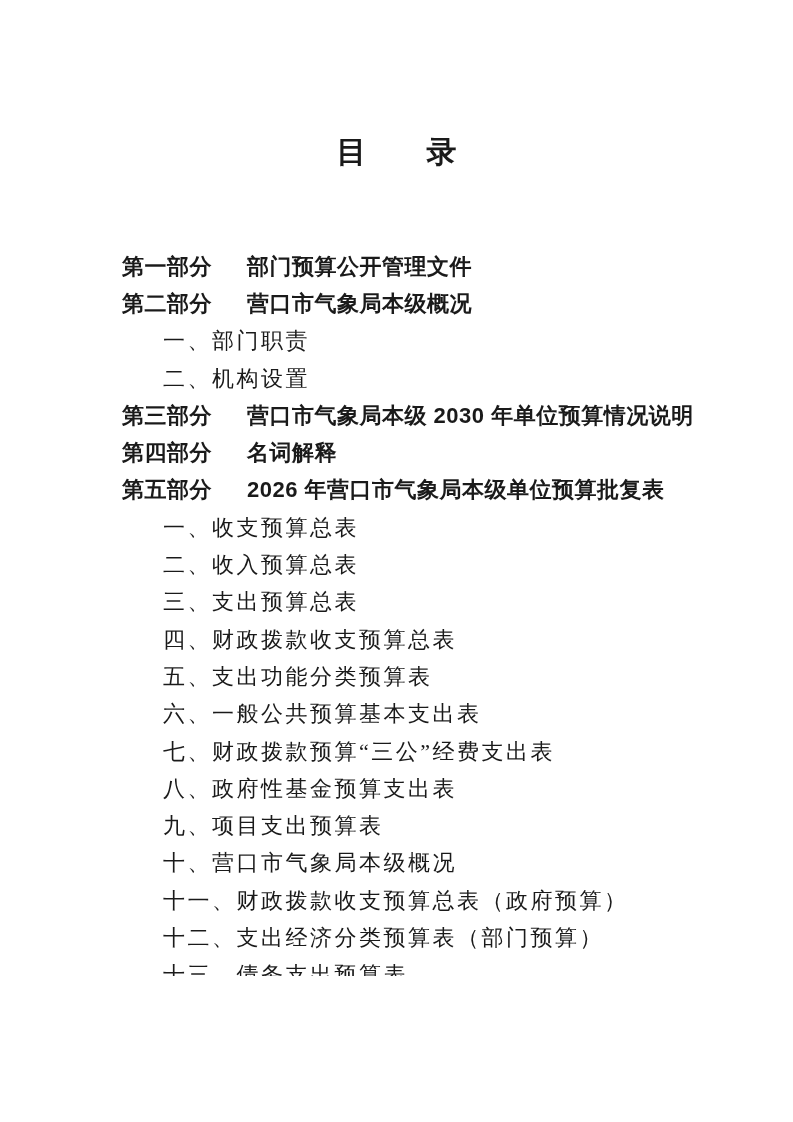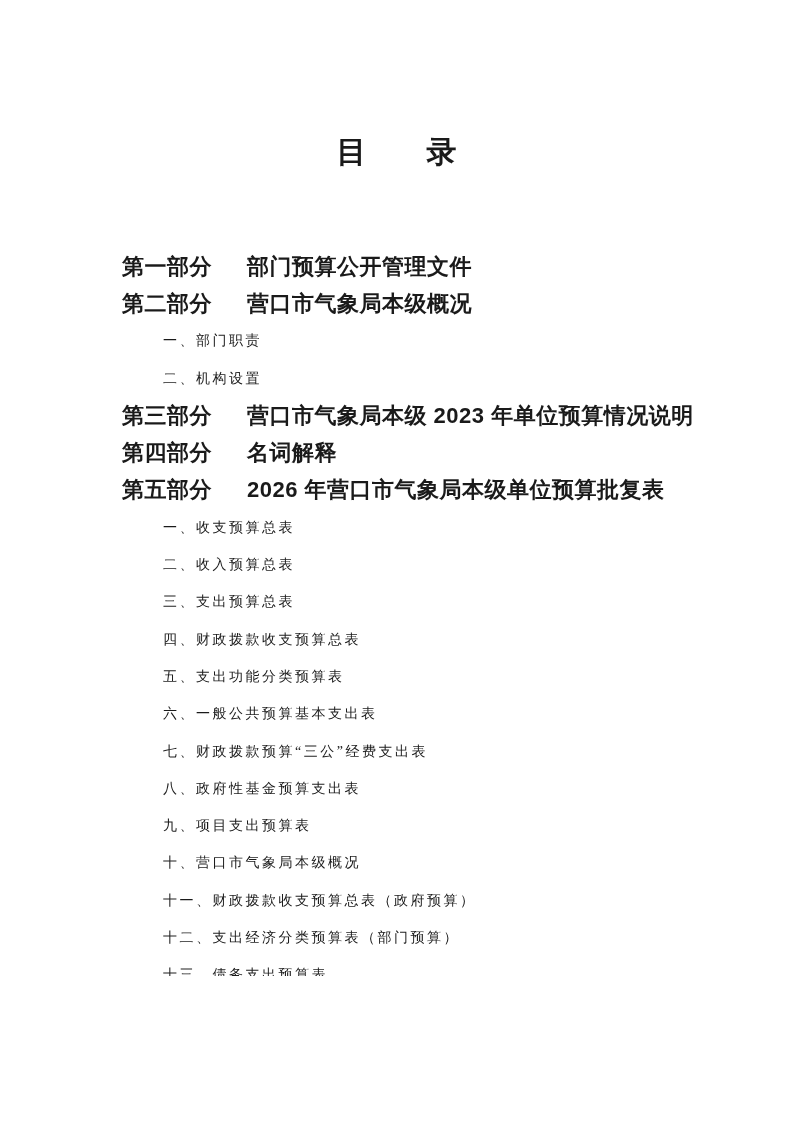--- a/index.html
+++ b/index.html
@@ -41,21 +41,21 @@
   .part {
     font-family: "Liberation Sans", "DejaVu Sans", sans-serif;
     font-weight: bold;
     font-size: 22px;
     letter-spacing: 0.5px;
   }
   .part-label { flex: 0 0 125px; }
   .part-title { flex: 1; }
   .item {
     font-family: "Liberation Serif", "DejaVu Serif", serif;
-    font-size: 14px;
+    font-size: 22px;
     letter-spacing: 2.5px;
     padding-left: 41px;
   }
   .page-number {
     position: absolute;
     top: 1036px;
     left: 0;
     width: 100%;
     height: 20px;
     line-height: 20px;
@@ -87,21 +87,21 @@
     <div class="line item">
       <span>一、部门职责</span>
     </div>
 
     <div class="line item">
       <span>二、机构设置</span>
     </div>
 
     <div class="line part">
       <span class="part-label">第三部分</span>
-      <span class="part-title">营口市气象局本级 2023 年单位预算情况说明</span>
+      <span class="part-title">营口市气象局本级 2030 年单位预算情况说明</span>
     </div>
 
     <div class="line part">
       <span class="part-label">第四部分</span>
       <span class="part-title">名词解释</span>
     </div>
 
     <div class="line part">
       <span class="part-label">第五部分</span>
       <span class="part-title">2026 年营口市气象局本级单位预算批复表</span>

